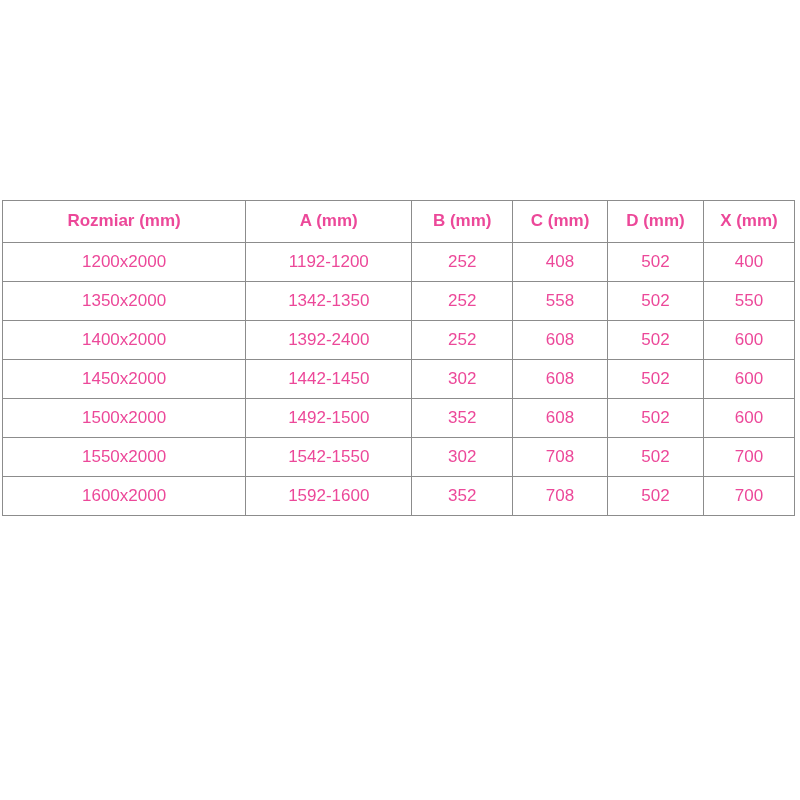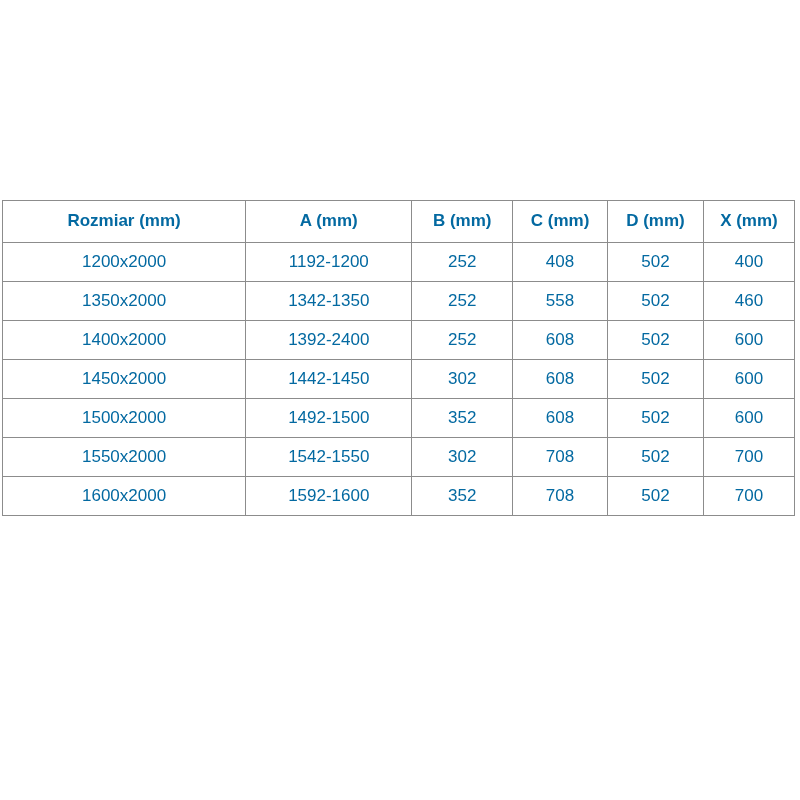--- a/index.html
+++ b/index.html
@@ -18,21 +18,21 @@
     background: #ffffff;
     overflow: hidden;
   }
   .spec-table {
     position: absolute;
     top: 200px;
     left: 2px;
     width: 793px;
     border-collapse: collapse;
     table-layout: fixed;
-    color: #0369a1;
+    color: #ec4899;
   }
   .spec-table th,
   .spec-table td {
     border: 1px solid #8c8c8c;
     text-align: center;
     vertical-align: middle;
     height: 38px;
     padding: 0 4px;
     font-size: 17px;
     line-height: 1.1;
@@ -82,21 +82,21 @@
         <td>408</td>
         <td>502</td>
         <td>400</td>
       </tr>
       <tr>
         <td>1350x2000</td>
         <td>1342-1350</td>
         <td>252</td>
         <td>558</td>
         <td>502</td>
-        <td>460</td>
+        <td>550</td>
       </tr>
       <tr>
         <td>1400x2000</td>
         <td>1392-2400</td>
         <td>252</td>
         <td>608</td>
         <td>502</td>
         <td>600</td>
       </tr>
       <tr>

